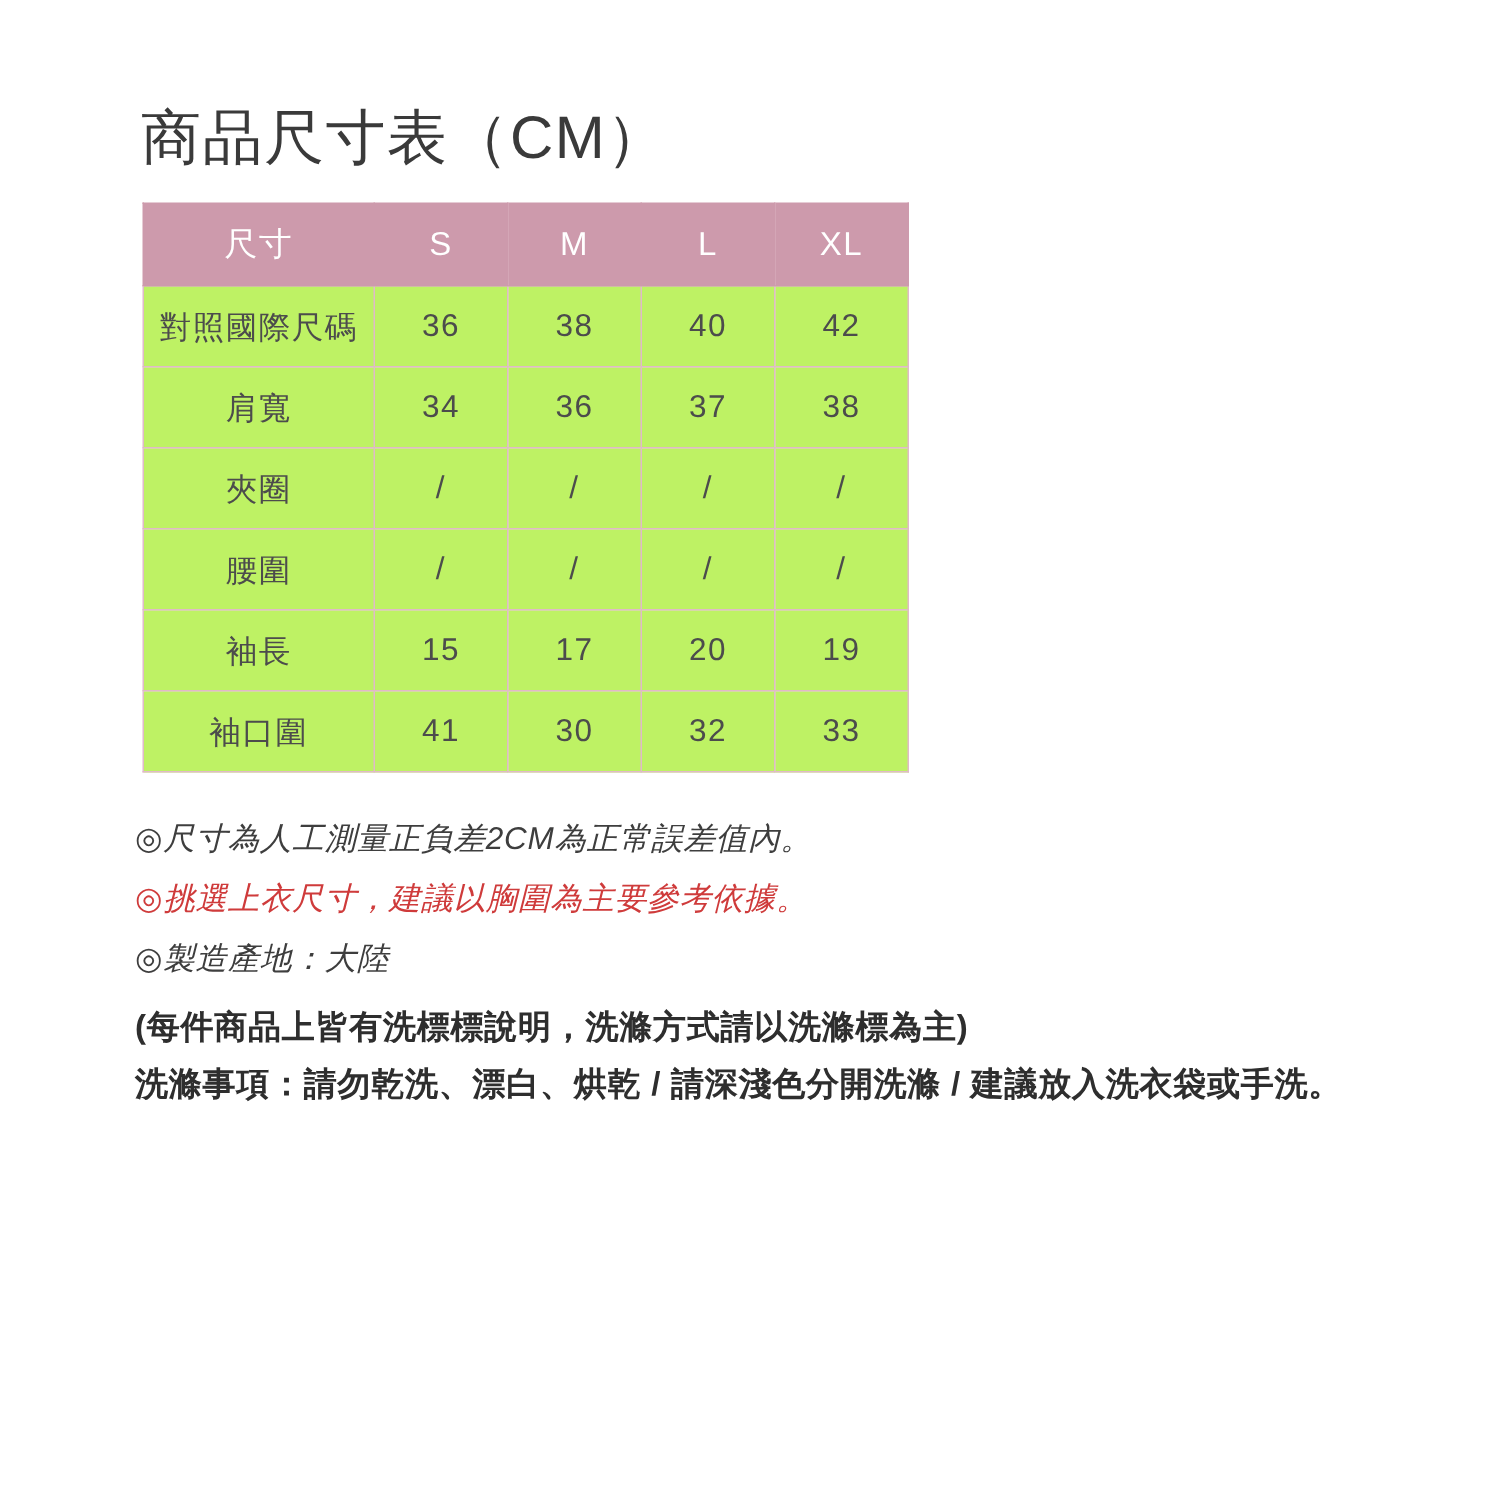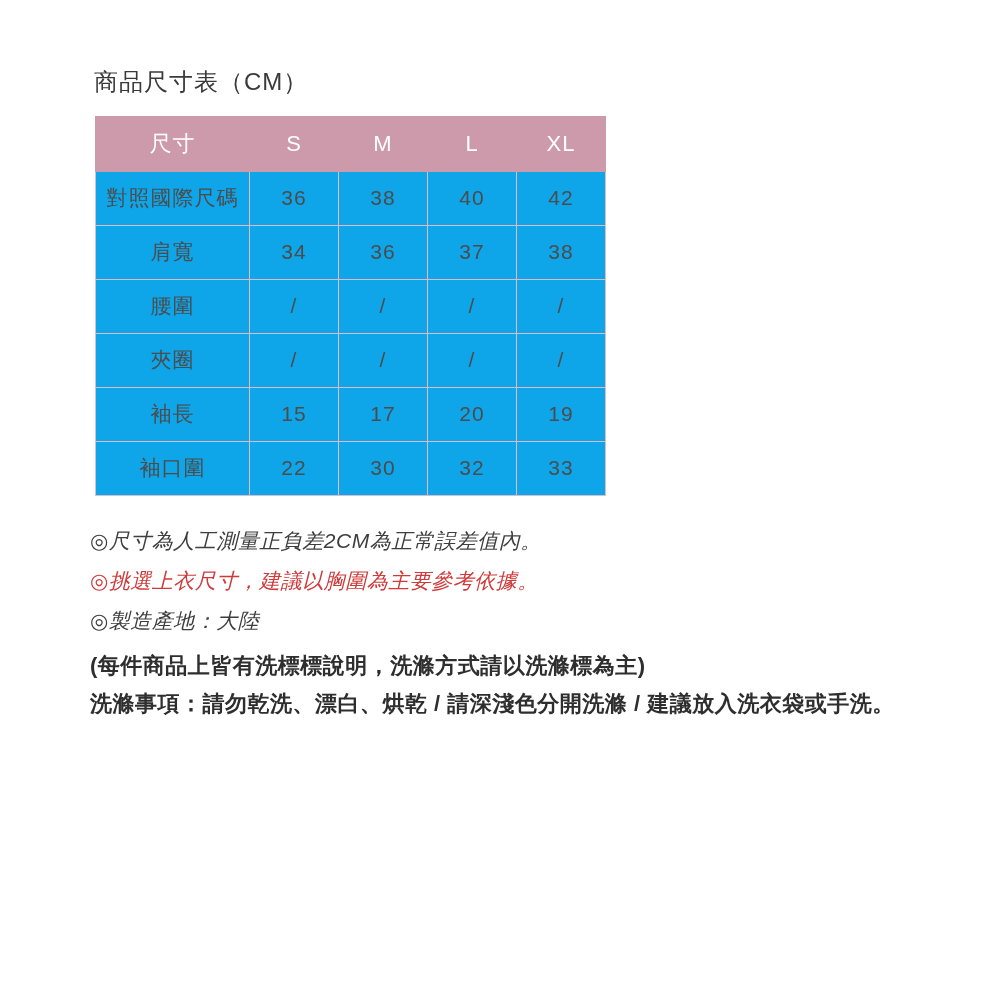--- a/index.html
+++ b/index.html
@@ -15,21 +15,21 @@
     padding: 0;
     background: #ffffff;
     width: 1000px;
     height: 1000px;
     font-family: "Liberation Sans", "DejaVu Sans", sans-serif;
   }
   .container {
     padding: 68px 60px 0 90px;
   }
   .page-title {
-    font-size: 24px;
+    font-size: 40px;
     font-weight: 500;
     color: #3a3a3a;
     margin: 0 0 0 4px;
     letter-spacing: 1px;
     line-height: 1.2;
   }
   table.size-table {
     border-collapse: collapse;
     margin: 19px 0 0 5px;
     table-layout: fixed;
@@ -46,21 +46,21 @@
     letter-spacing: 1px;
   }
   table.size-table td {
     border: 1px solid var(--border-color);
     height: 54px;
     text-align: center;
     vertical-align: middle;
     font-size: 21px;
     color: var(--cell-text);
     letter-spacing: 1px;
-    background: #0ea5e9;
+    background: #bef264;
   }
   table.size-table col.label-col { width: 154px; }
   table.size-table col.data-col  { width: 89px; }
   .notes {
     margin-top: 25px;
   }
   .note {
     font-size: 21px;
     color: var(--body-text);
     line-height: 40px;
@@ -112,43 +112,43 @@
           <td>42</td>
         </tr>
         <tr>
           <td>肩寬</td>
           <td>34</td>
           <td>36</td>
           <td>37</td>
           <td>38</td>
         </tr>
         <tr>
-          <td>腰圍</td>
+          <td>夾圈</td>
           <td>/</td>
           <td>/</td>
           <td>/</td>
           <td>/</td>
         </tr>
         <tr>
-          <td>夾圈</td>
+          <td>腰圍</td>
           <td>/</td>
           <td>/</td>
           <td>/</td>
           <td>/</td>
         </tr>
         <tr>
           <td>袖長</td>
           <td>15</td>
           <td>17</td>
           <td>20</td>
           <td>19</td>
         </tr>
         <tr>
           <td>袖口圍</td>
-          <td>22</td>
+          <td>41</td>
           <td>30</td>
           <td>32</td>
           <td>33</td>
         </tr>
       </tbody>
   </table>
 
   <div class="notes">
       <div class="note">◎尺寸為人工測量正負差2CM為正常誤差值內。</div>
       <div class="note red">◎挑選上衣尺寸，建議以胸圍為主要參考依據。</div>

